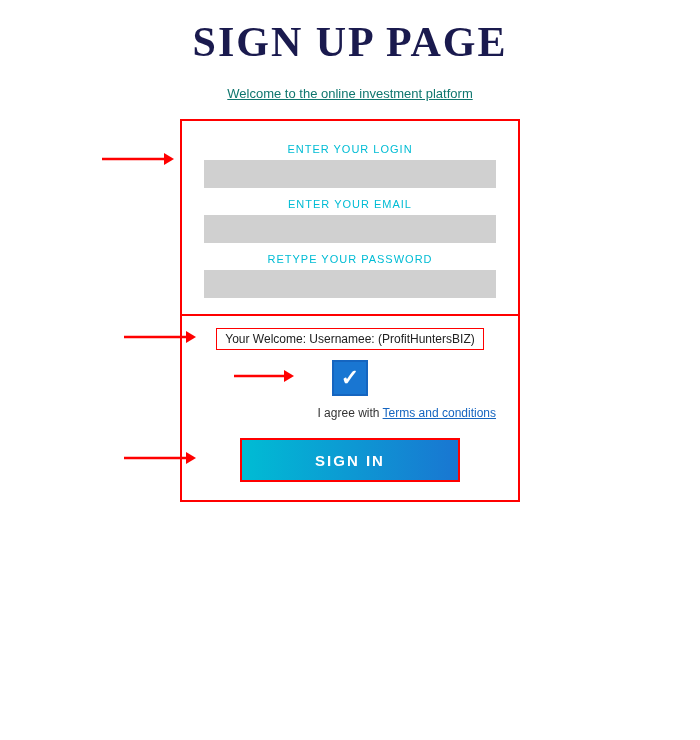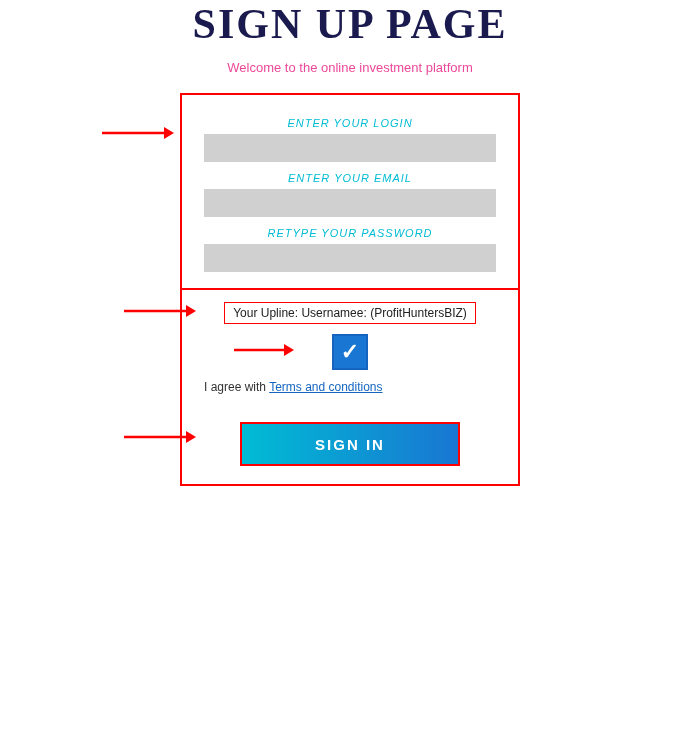--- a/index.html
+++ b/index.html
@@ -15,38 +15,40 @@
       font-family: Arial, sans-serif;
       overflow: hidden;
     }
 
     .page-wrapper {
       width: 700px;
       height: 740px;
       display: flex;
       flex-direction: column;
       align-items: center;
+      padding-top: 18px;
       position: relative;
     }
 
     .page-title {
       font-size: 42px;
       font-weight: bold;
       color: #1a1a4e;
       letter-spacing: 2px;
       font-family: Georgia, serif;
       text-align: center;
     }
 
     .page-subtitle {
       font-size: 13px;
-      color: #ec4899;
-      margin-top: 12px;
+      color: #0f766e;
+      margin-top: 20px;
       text-align: center;
       margin-bottom: 18px;
+      text-decoration: underline;
     }
 
     .form-outer {
       border: 2px solid red;
       width: 340px;
       padding: 14px 22px 14px 22px;
       background: #fff;
       position: relative;
     }
 
@@ -65,21 +67,20 @@
     }
 
     .field-label {
       font-size: 11px;
       color: #00bcd4;
       text-align: center;
       letter-spacing: 1px;
       margin-top: 8px;
       margin-bottom: 5px;
       text-transform: uppercase;
-      font-style: italic;
     }
 
     .field-input {
       width: 100%;
       height: 28px;
       background: #d0d0d0;
       border: none;
       outline: none;
       margin-bottom: 2px;
     }
@@ -145,21 +146,21 @@
     }
 
     .checkmark {
       color: white;
       font-size: 22px;
       line-height: 1;
       font-weight: bold;
     }
 
     .terms-row {
-      text-align: left;
+      text-align: right;
       font-size: 12px;
       color: #333;
       margin-bottom: 18px;
     }
 
     .terms-link {
       color: #1565c0;
       text-decoration: underline;
       cursor: pointer;
     }
@@ -181,21 +182,20 @@
       width: 220px;
       height: 44px;
       background: linear-gradient(to right, #00bcd4, #1976d2);
       border: 2.5px solid red;
       color: #fff;
       font-size: 15px;
       letter-spacing: 2px;
       font-weight: bold;
       cursor: pointer;
       text-transform: uppercase;
-      margin-top: 10px;
     }
 
     .page-wrapper-inner {
       position: relative;
       display: flex;
       flex-direction: column;
       align-items: center;
     }
   </style>
 </head>
@@ -232,21 +232,21 @@
     <div class="bottom-section">
 
       <div class="upline-row">
         <div class="upline-arrow">
           <svg width="72" height="22" viewBox="0 0 72 22">
             <line x1="0" y1="11" x2="62" y2="11" stroke="red" stroke-width="2.5"></line>
             <polygon points="62,5 72,11 62,17" fill="red"></polygon>
           </svg>
         </div>
         <div class="upline-box">
-          <span>Your Upline: Usernamee: (ProfitHuntersBIZ)</span>
+          <span>Your Welcome: Usernamee: (ProfitHuntersBIZ)</span>
         </div>
       </div>
 
       <div class="checkbox-row">
         <div class="checkbox-arrow">
           <svg width="60" height="22" viewBox="0 0 60 22">
             <line x1="0" y1="11" x2="50" y2="11" stroke="red" stroke-width="2.5"></line>
             <polygon points="50,5 60,11 50,17" fill="red"></polygon>
           </svg>
         </div>

